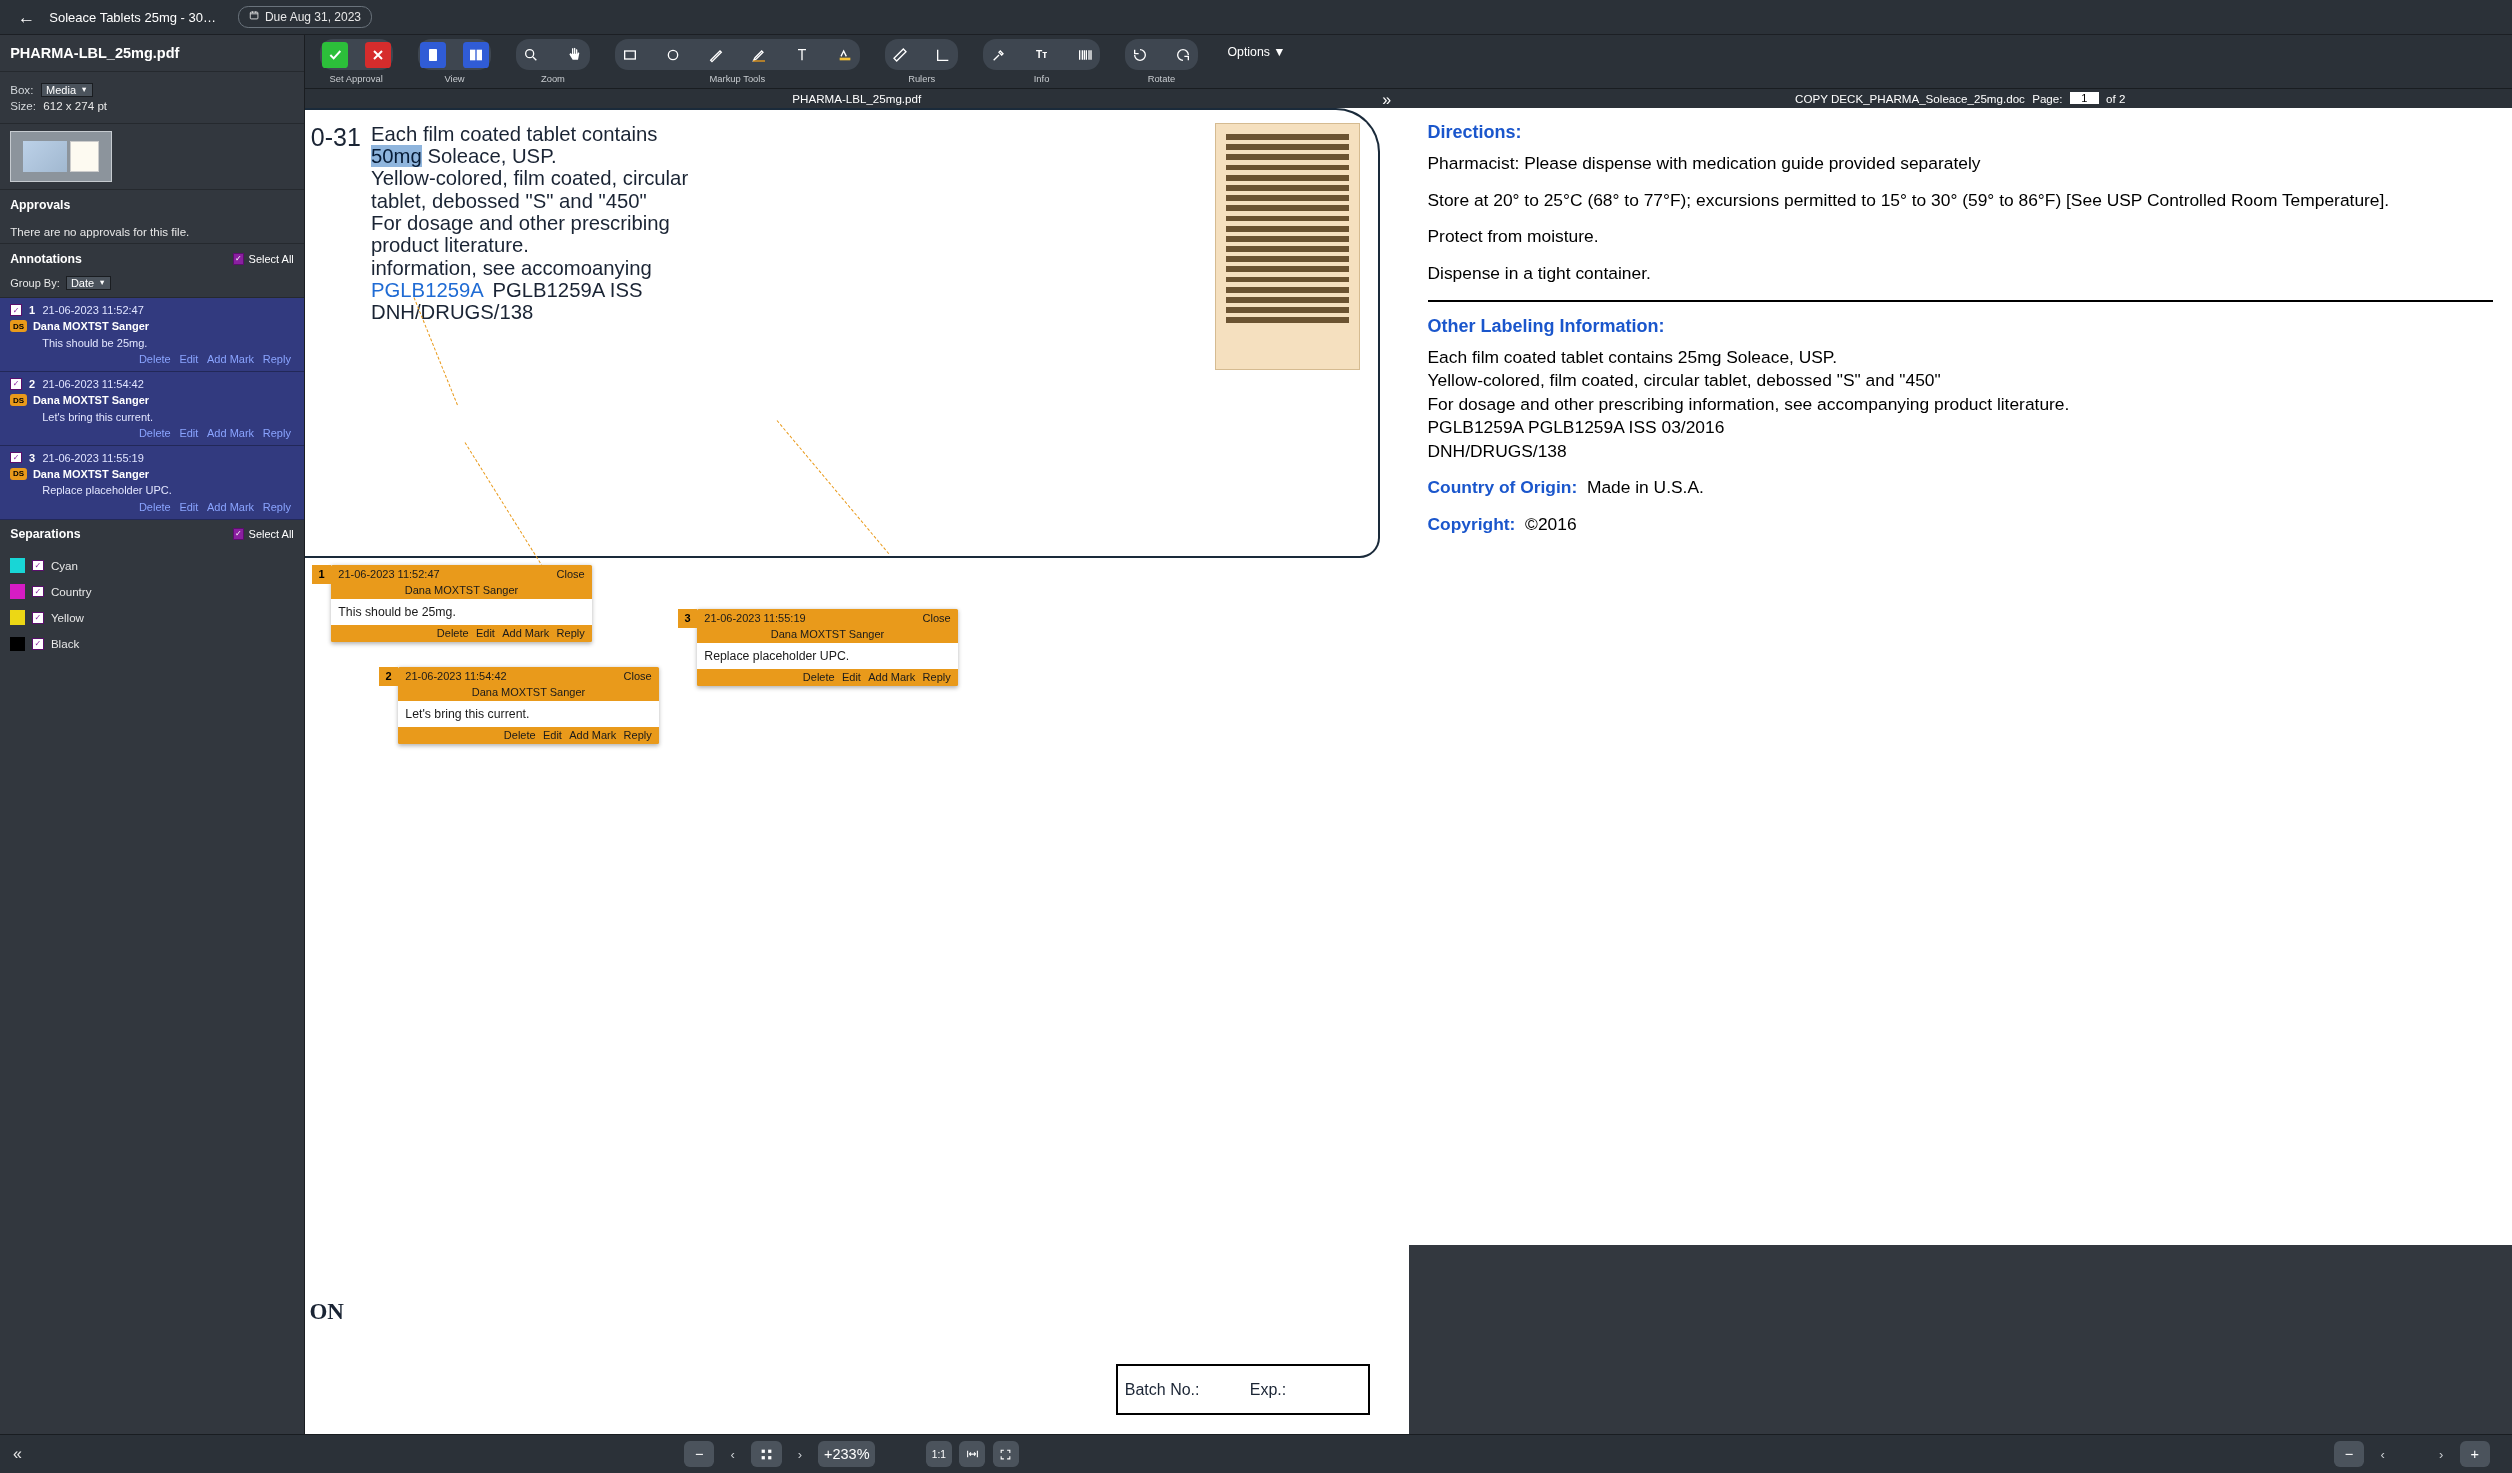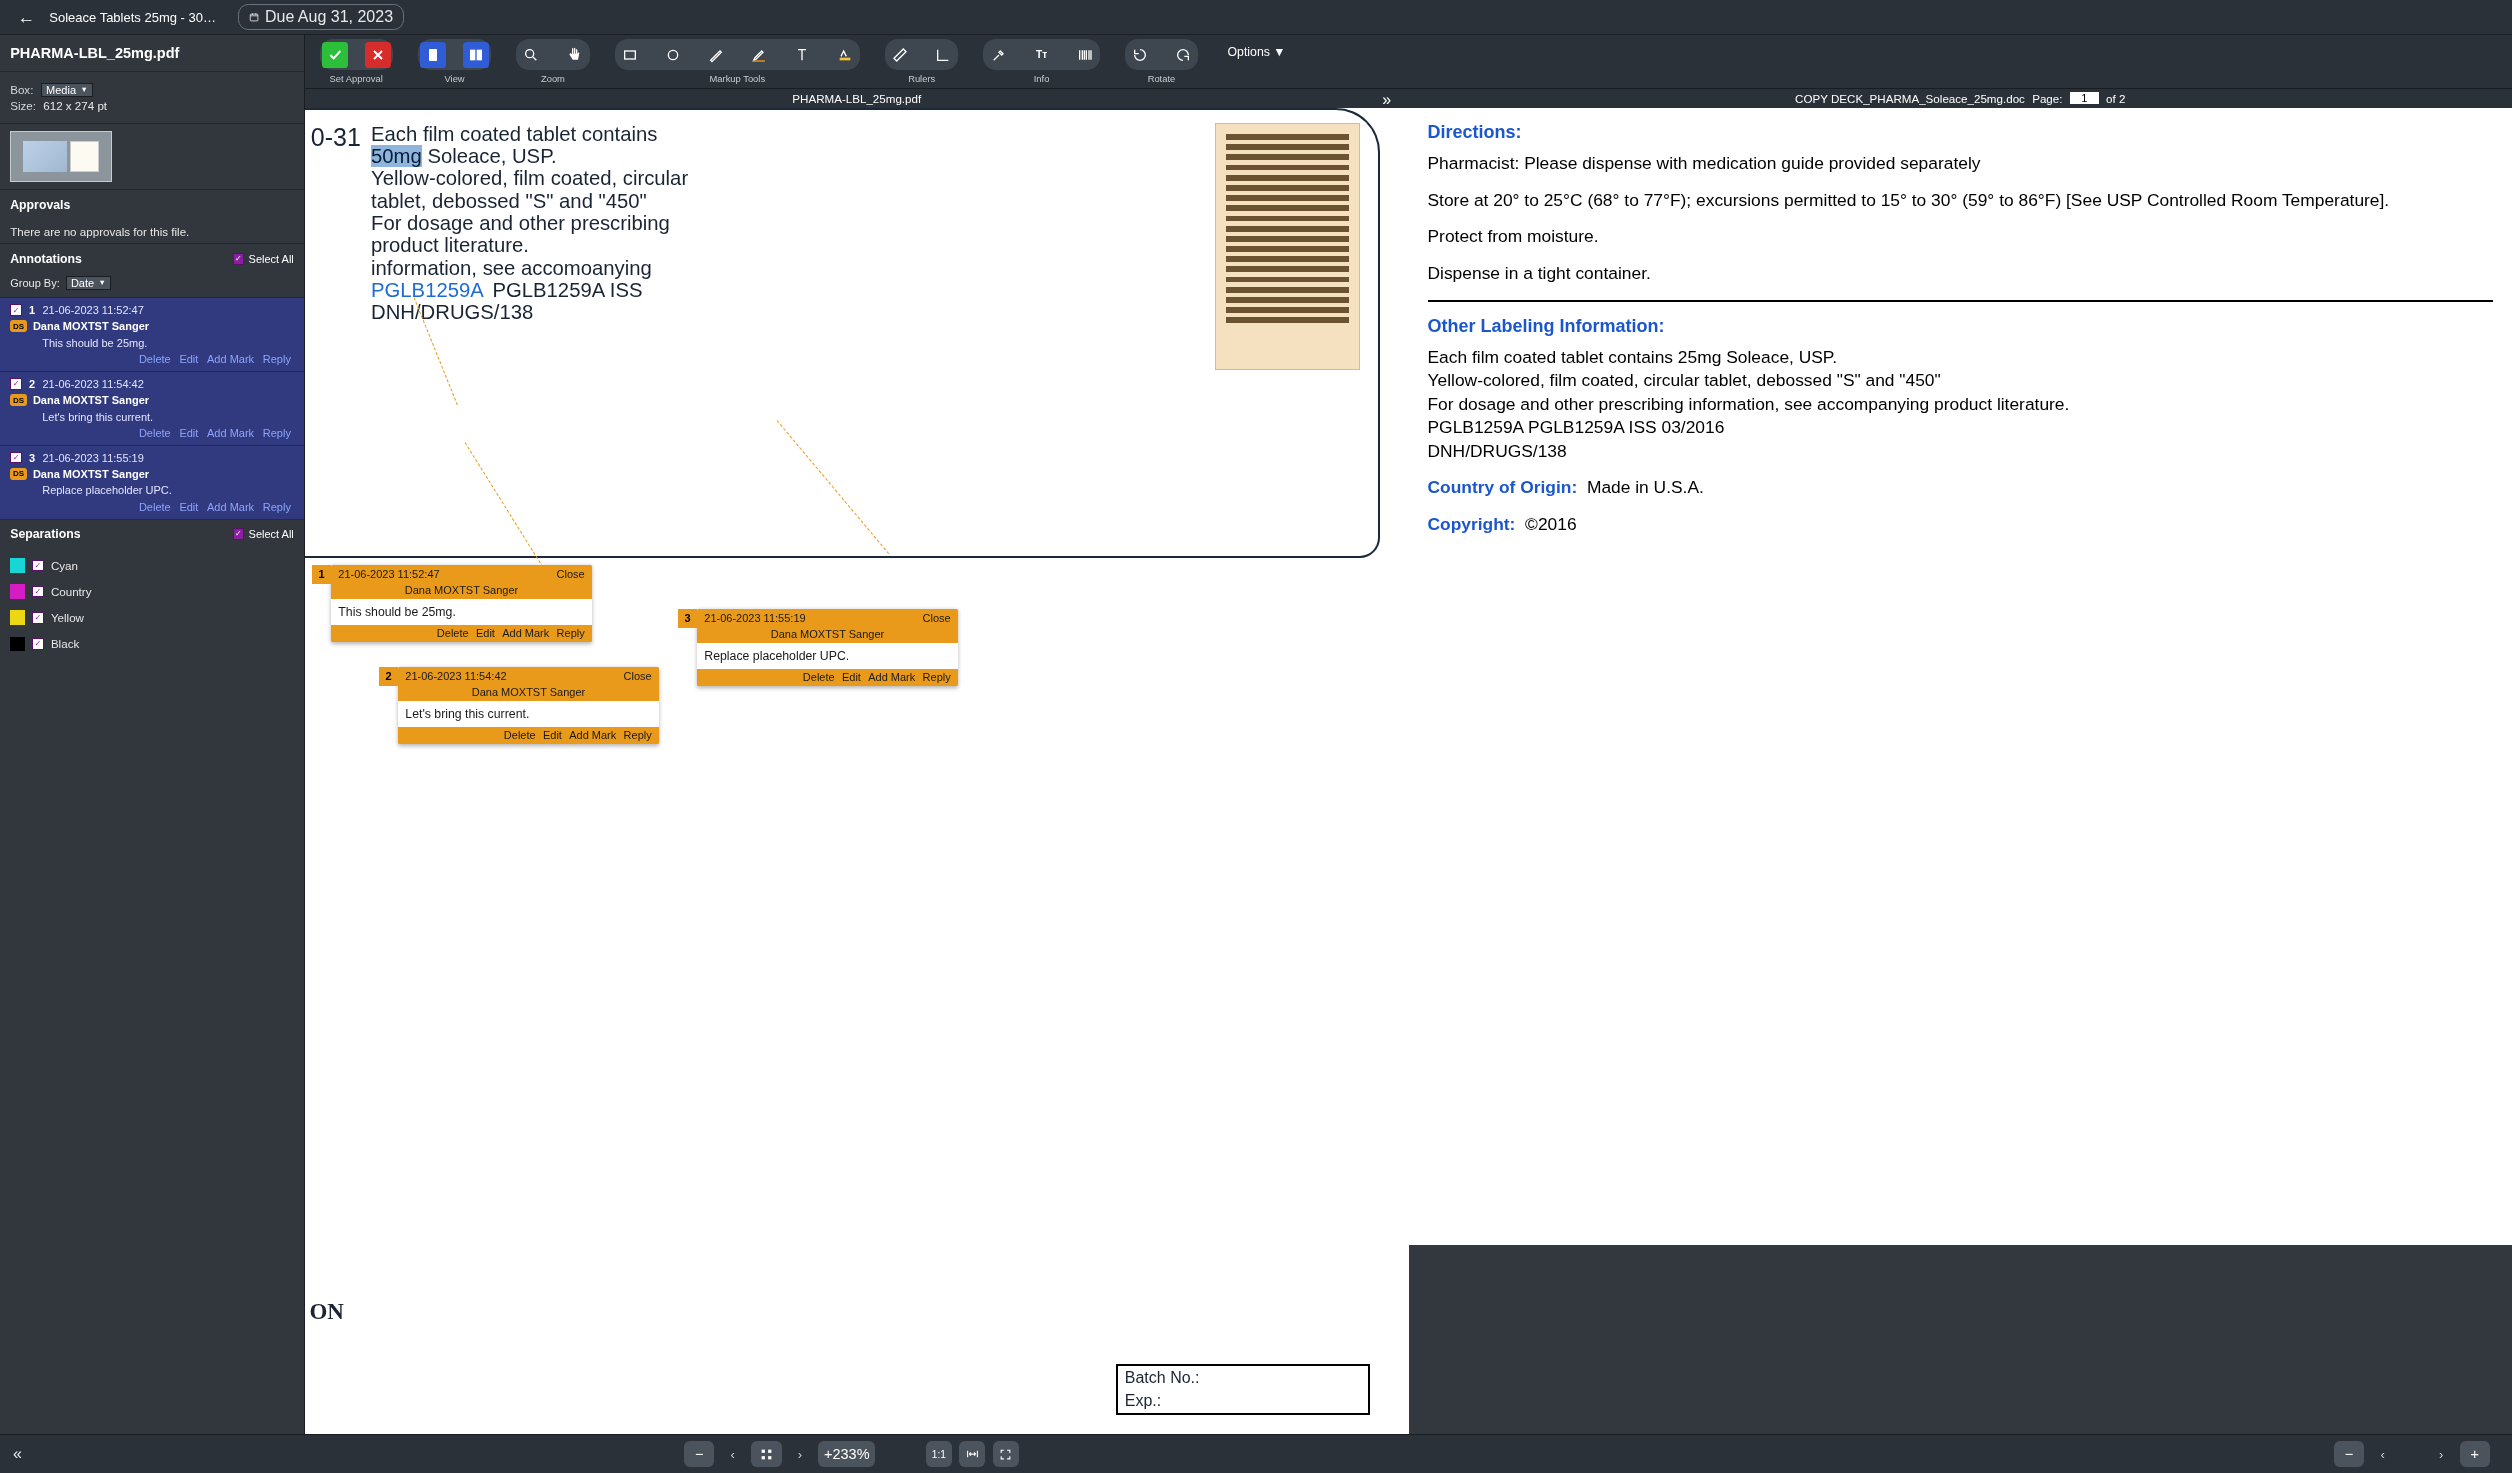--- a/index.html
+++ b/index.html
@@ -3,21 +3,21 @@
 <meta charset="utf-8">
 <style>
 * { margin: 0; padding: 0; box-sizing: border-box; font-family: -apple-system, BlinkMacSystemFont, "Segoe UI", Helvetica, Arial, sans-serif; }
 html, body { width: 100%; height: 100%; background: #1c2024; color: #e8e8e8; overflow: hidden; }
 body { display: flex; flex-direction: column; }
 
 
 .topbar { height: 35px; background: #2b3138; display: flex; align-items: center; padding: 0 17.4px; gap: 14.5px; border-bottom: 0.7px solid rgba(0,0,0,.35); }
 .topbar .back { cursor: pointer; font-size: 17.4px; color: #fff; }
 .topbar .title { font-size: 13px; font-weight: 500; color: #fff; }
-.topbar .due-pill { border: 0.7px solid #6a737c; border-radius: 10.2px; padding: 2.9px 10.2px; display: flex; align-items: center; gap: 5.8px; font-size: 16px; color: #e8e8e8; margin-left: 7.3px; }
+.topbar .due-pill { border: 0.7px solid #6a737c; border-radius: 10.2px; padding: 2.9px 10.2px; display: flex; gap: 5.8px; font-size: 12px; color: #e8e8e8; margin-left: 7.3px; }
 .topbar .due-pill .cal-icon { width: 10.2px; height: 10.2px; }
 
 
 .main { flex: 1; display: flex; min-height: 0; }
 
 
 .sidebar { width: 305px; background: #32373e; display: flex; flex-direction: column; font-size: 11.6px; border-right: 0.7px solid #1a1d21; }
 .sidebar .filename { padding: 10.2px 10.2px; font-size: 14.5px; font-weight: 700; color: #fff; border-bottom: 0.7px solid rgba(0,0,0,.25); }
 .sidebar .meta { padding: 7.3px 10.2px; border-bottom: 0.7px solid rgba(0,0,0,.25); }
 .meta-row { display: flex; align-items: center; gap: 7.3px; margin: 2.9px 0; font-size: 11.6px; }
@@ -84,21 +84,21 @@
 .artwork { position:absolute; top:0; left:0; right:29px; height:450px; background:#fff; border:2.9px solid #1a2a3a; border-left:none; border-top-right-radius:44px; border-bottom-right-radius:20.3px; padding:13px 17.4px 10.2px 5.8px; display:flex; gap:10.2px;}
 .art-col1{font-family:"Arial Narrow",Arial; color:#1a2434;}
 .art-big{font-size:25px;font-weight:500;}
 .art-col2{flex:1;font-family:"Arial Narrow",Arial;color:#1a2434;font-size:20.3px;line-height:1.1;}
 .art-col2 .hl{background:#8fb5dd;color:#061b36;}
 .art-col2 .row2{display:flex;gap:8.7px;}
 .art-col2 .pg{color:#1f6bd4;font-weight:500;}
 .barcode{width:145px;height:247px;background:#f5e0bf;border:0.7px solid #d5bb91;position:relative;display:flex;justify-content:center;align-items:center;}
 .barcode .bars{position:absolute;inset:10.2px;display:flex;flex-direction:column;gap:4.4px;}
 .barcode .bars div{height:5.8px;background:#6b5331;}
-.batch-box{position:absolute;bottom:19px;right:39px;border:2.2px solid #000;width:254px;height:51px;display:flex;flex-direction:column;}
+.batch-box{position:absolute;bottom:19px;right:39px;border:2.2px solid #000;width:254px;height:51px;display:flex;}
 .batch-box .r{flex:1;display:flex;align-items:center;padding:0 7.3px;font-size:16px;color:#1a2434;}
 .on-text{position:absolute;left:4.4px;bottom:109px;font-family:"Arial Narrow";font-size:23px;font-weight:600;color:#1a2434;margin-top:25px;}
 .dash{position:absolute;border-top:1.5px dashed #e99a1b;transform-origin:left;}
 
 .note { position:absolute; background:#e99a1b; font-size:11px; color:#1a1a1a; border-radius:1.5px; box-shadow:0 1.5px 4.4px rgba(0,0,0,.3); width:261px;}
 .note .nhead{display:flex;justify-content:space-between;padding:2.9px 7.3px;}
 .note .nauth{text-align:center;padding:1.5px 0 2.9px;}
 .note .nbody{background:#fff;padding:5.8px 7.3px;font-size:12.3px;}
 .note .nactions{display:flex;justify-content:flex-end;gap:7.3px;padding:2.9px 7.3px;}
 .note .nactions span{cursor:pointer;}

